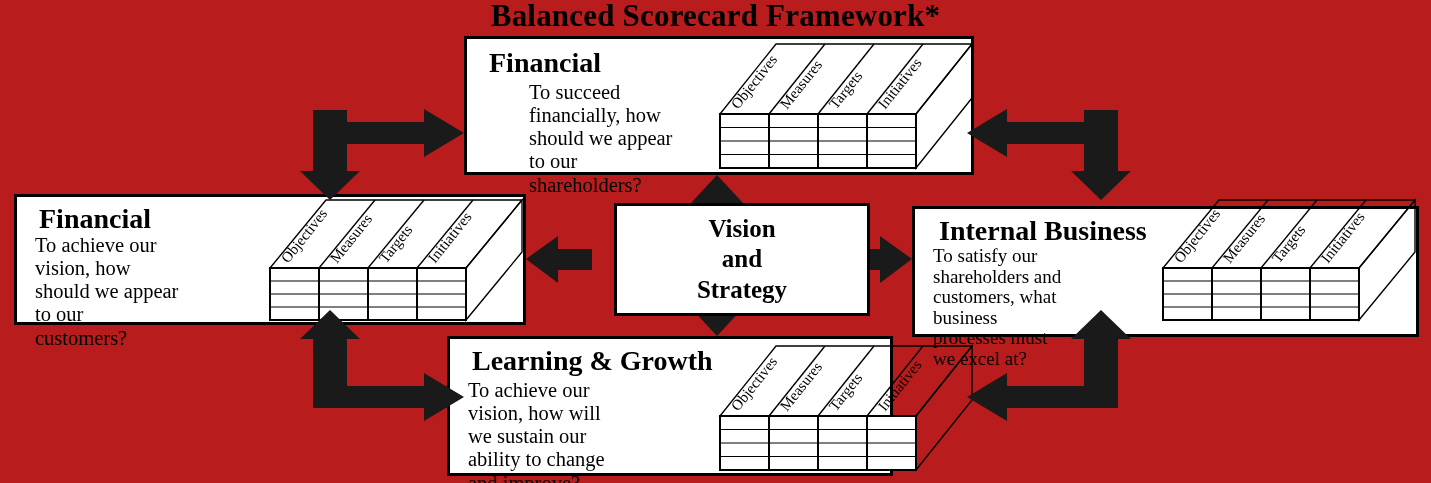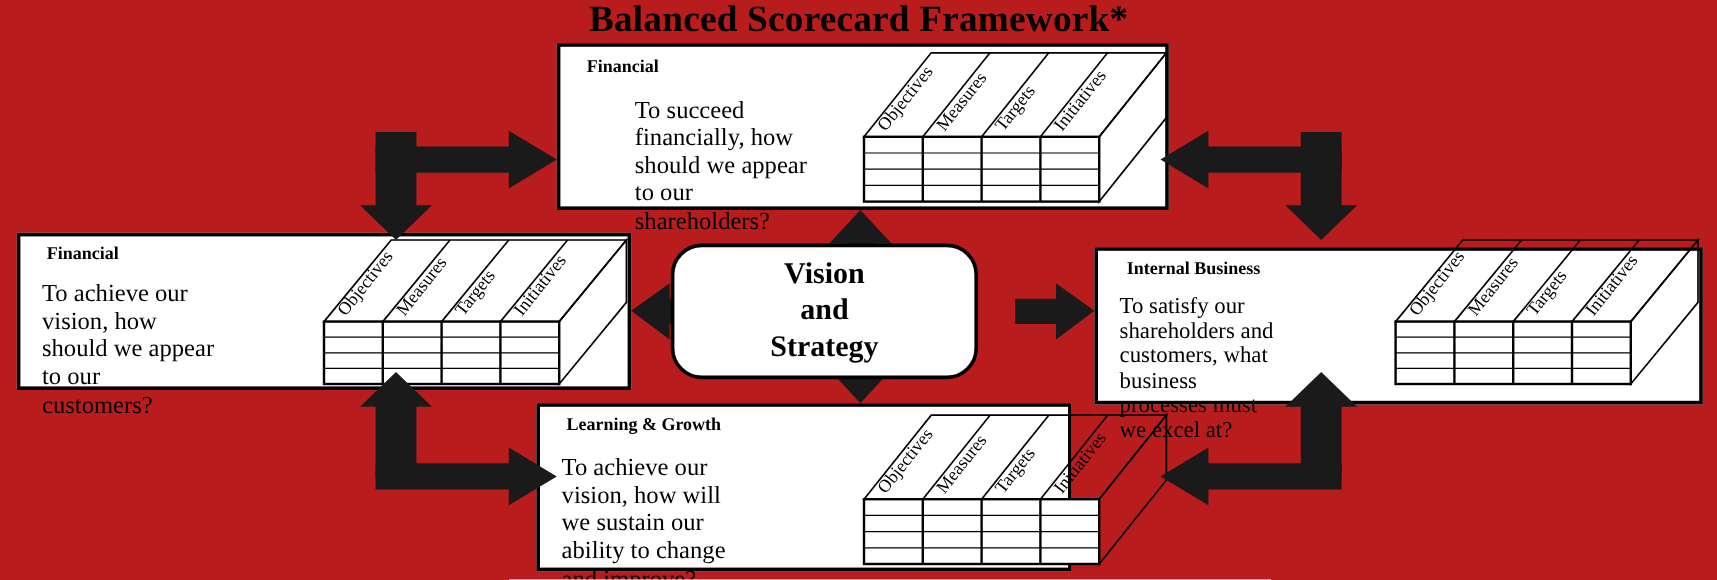--- a/index.html
+++ b/index.html
@@ -35,21 +35,21 @@
   
   .pbox {
     position: absolute;
     box-sizing: border-box;
     border: 3px solid #000;
     background: #fff;
   }
   .pbox-heading {
     position: absolute;
     font-weight: bold;
-    font-size: 15px;
+    font-size: 28px;
     white-space: nowrap;
     line-height: 1;
   }
   .pbox-question {
     position: absolute;
     font-size: 20.5px;
     line-height: 1.13;
     white-space: pre-line;
   }
 
@@ -289,19 +289,19 @@
         <path class="ar" d="M 313,386 L 424,386 L 424,373 L 464,397 L 424,421 L 424,408 L 313,408 Z"></path>
       </g>
 
       <g>
         <path class="ar" d="M 1118,398 L 1084,398 L 1084,339 L 1071,339 L 1101,310 L 1131,339 L 1118,339 Z"></path>
         <path class="ar" d="M 1118,386 L 1007,386 L 1007,373 L 967,397 L 1007,421 L 1007,408 L 1118,408 Z"></path>
       </g>
     </svg>
   </div>
 
-  <div id="vision-box" style="left:559px; top:203px; width:256px; height:113px;border-radius:26px;">
+  <div id="vision-box" style="left:614px; top:203px; width:256px; height:113px;">
     <div id="vision-text">Vision
 and
 Strategy</div>
   </div>
 
 </div>
 
 </body></html>

